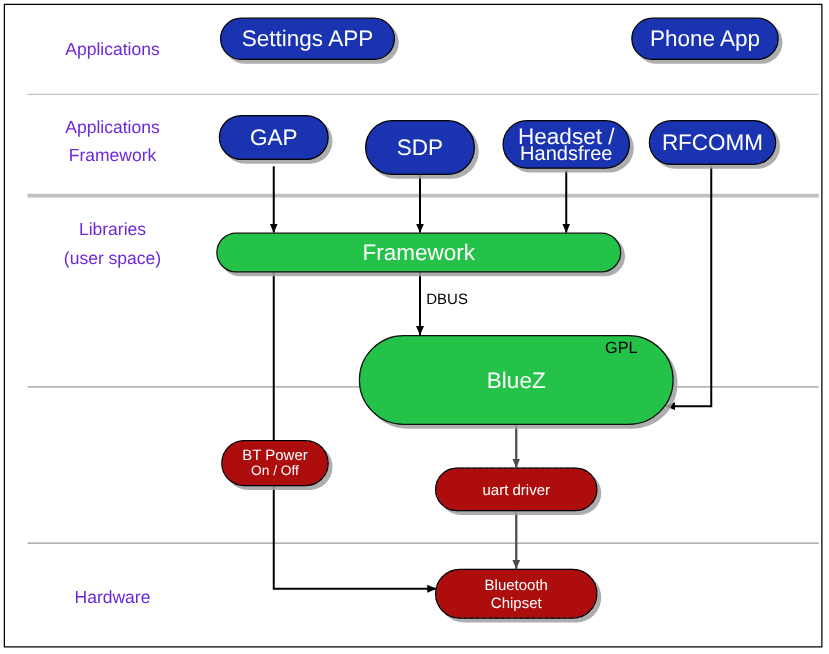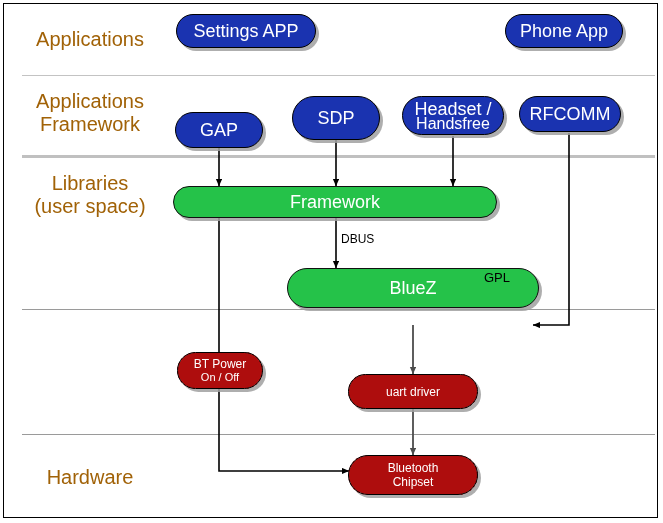--- a/index.html
+++ b/index.html
@@ -21,22 +21,22 @@
     left: 3px;
     top: 3px;
     width: 655px;
     height: 515px;
     border: 1px solid #000000;
     box-sizing: border-box;
   }
   
   .layer-label {
     position: absolute;
-    color: #a16207;
-    font-size: 20px;
+    color: #6d28d9;
+    font-size: 14px;
     line-height: 23px;
     text-align: center;
     white-space: pre-line;
     letter-spacing: 0px;
   }
   
   .divider {
     position: absolute;
     background: #b2b2b2;
   }
@@ -141,42 +141,42 @@
   </svg>
 
   <div class="node blue" style="left:176px; top:14px; width:140px; height:34px;">
     <span class="l1">Settings APP</span>
   </div>
 
   <div class="node blue" style="left:505px; top:14px; width:118px; height:34px;">
     <span class="l1">Phone App</span>
   </div>
 
-  <div class="node blue" style="left:175px; top:112px; width:88px; height:36px;">
+  <div class="node blue" style="left:175px; top:92px; width:88px; height:36px;">
     <span class="l1">GAP</span>
   </div>
 
   <div class="node blue" style="left:292px; top:96px; width:88px; height:44px;">
     <span class="l1">SDP</span>
   </div>
 
   <div class="node blue" style="left:402px; top:96px; width:102px; height:39px;">
     <span class="l1">Headset /</span>
     <span class="l2">Handsfree</span>
   </div>
 
   <div class="node blue" style="left:519px; top:96px; width:102px; height:36px;">
     <span class="l1">RFCOMM</span>
   </div>
 
   <div class="node green" style="left:173px; top:186px; width:324px; height:32px;">
     <span class="l1">Framework</span>
   </div>
 
-  <div class="node green" style="left:287px; top:268px; width:252px; height:40px;">
+  <div class="node green" style="left:287px; top:268px; width:252px; height:72px;">
     <span class="l1">BlueZ</span>
   </div>
 
   <div class="badge-gpl" style="left:484px; top:270px;">GPL</div>
 
   <div class="wire-label" style="left:341px; top:232px;">DBUS</div>
 
   <div class="node red" style="left:177px; top:352px; width:86px; height:37px;">
     <span class="l1">BT Power</span>
     <span class="l2">On / Off</span>

